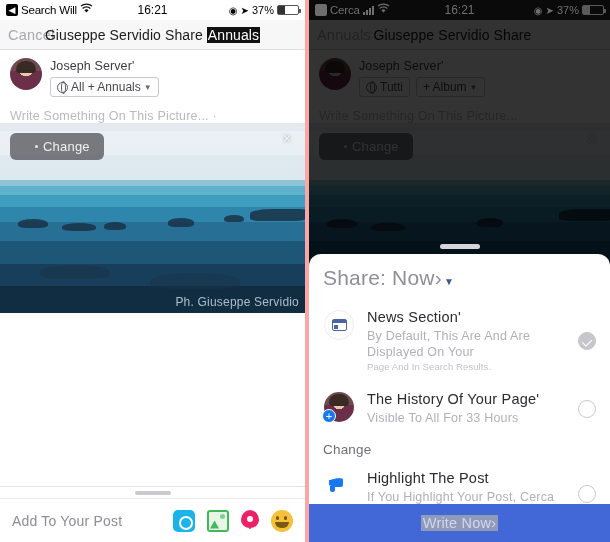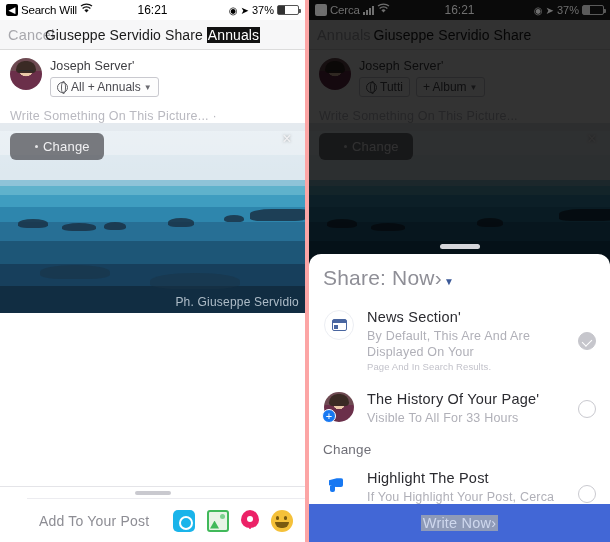--- a/index.html
+++ b/index.html
@@ -119,21 +119,21 @@
     position: absolute; right: 6px; bottom: 4px;
     font-size: 12px; color: #c8d4de; letter-spacing: .2px; opacity: .85;
   }
 
   
   .bottom-area { position: absolute; left: 0; right: 0; bottom: 0; background: #fff; }
   .grabber-wrap { height: 12px; display: flex; align-items: center; justify-content: center; border-top: 1px solid #e4e4e8; }
   .grabber { width: 36px; height: 4px; border-radius: 2px; background: #c9c9cf; }
   .addbar {
     height: 44px; display: flex; align-items: center; padding: 0 12px;
-    border-top: 1px solid #ececf0; background: #fff; margin-left: 27px;
+    border-top: 1px solid #ececf0; background: #fff;
   }
   .addbar-label { font-size: 14px; color: #8d8d94; letter-spacing: .2px; }
   .addbar-icons { margin-left: auto; display: flex; align-items: center; gap: 12px; }
   .ic { width: 22px; height: 22px; position: relative; }
   .ic-camera { background: #1ab4ea; border-radius: 5px; }
   .ic-camera::before { content:""; position:absolute; left:6px; top:6px; width:10px; height:10px; border:2px solid #fff; border-radius:50%; }
   .ic-camera::after { content:""; position:absolute; left:5px; top:2px; width:6px; height:3px; background:#1ab4ea; border-radius:1px;}
   .ic-photo { background: #e8f4e6; border: 2px solid #41b95a; border-radius: 3px; overflow: hidden; }
   .ic-photo::before { content:""; position:absolute; left:1px; bottom:1px; width:9px; height:8px; background:#41b95a; clip-path: polygon(50% 0,100% 100%,0 100%);}
   .ic-photo::after { content:""; position:absolute; right:2px; top:2px; width:5px; height:5px; background:#7bd18f; border-radius:50%;}

